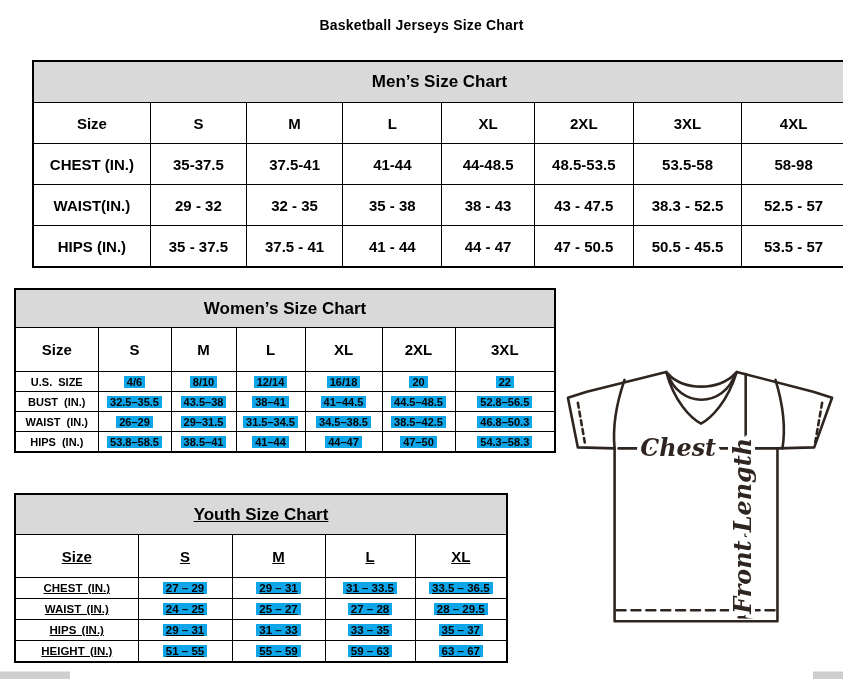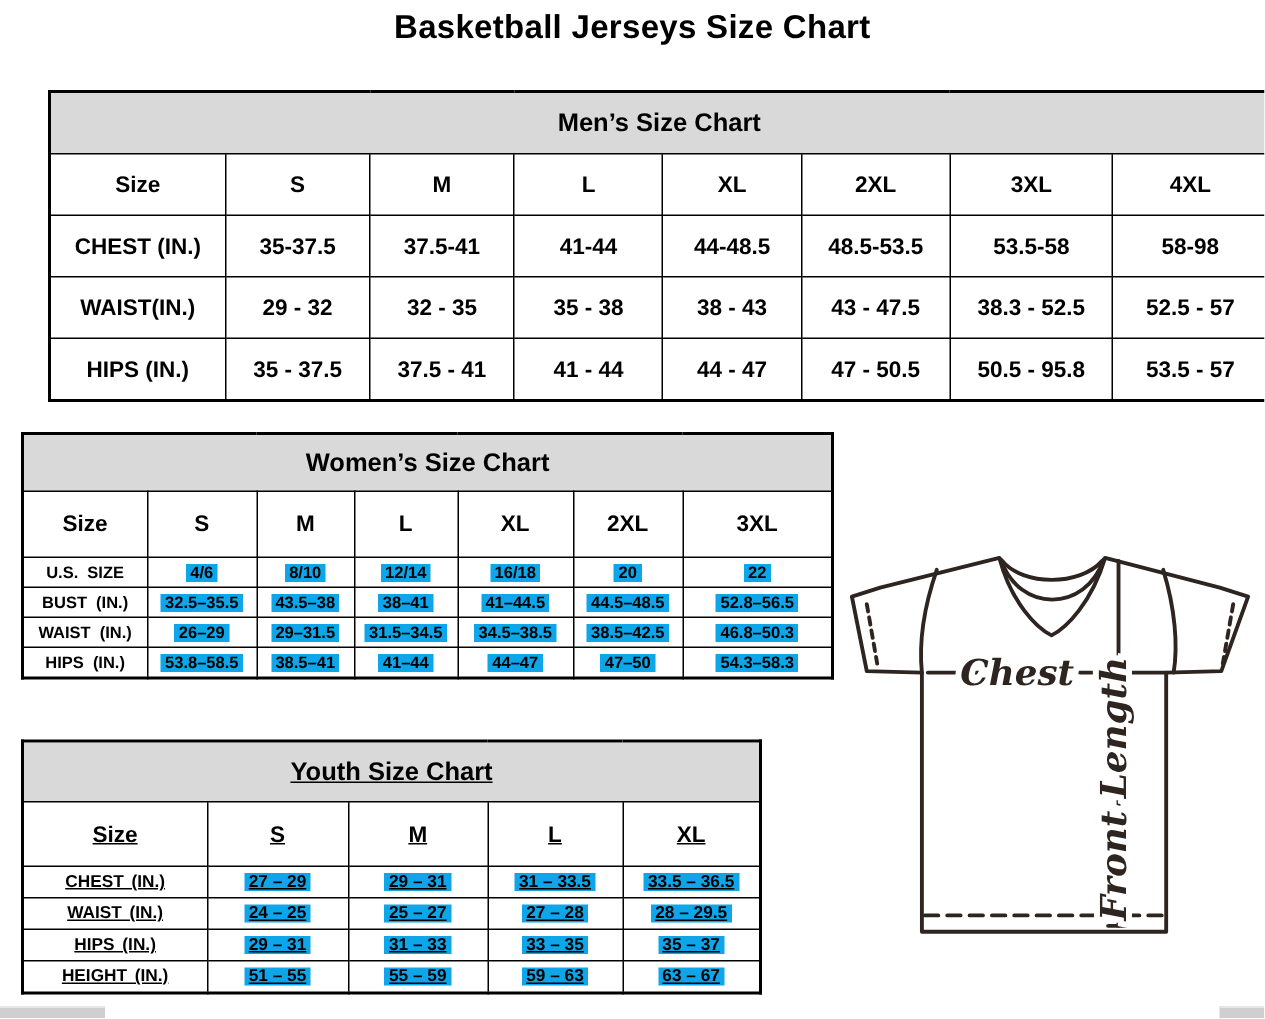--- a/index.html
+++ b/index.html
@@ -1,22 +1,22 @@
 <!DOCTYPE html>
 <html><head>
 <meta charset="utf-8">
 <style>
   html,body { margin:0; padding:0; background:#ffffff; }
   .page {
     position:relative; width:843px; height:679px; background:#ffffff; overflow:hidden;
     font-family:"Liberation Sans", sans-serif; color:#000;
   }
   .page-title {
-    position:absolute; top:5px; left:0; right:0; margin:0;
-    text-align:center; font-size:22px; font-weight:bold; letter-spacing:0.2px;
+    position:absolute; top:5px; left:0; right:0; margin:12px;
+    text-align:center; font-size:14px; font-weight:bold; letter-spacing:0.2px;
   }
 
   table.size-table {
     position:absolute; border-collapse:collapse; table-layout:fixed;
     background:#fff; border:2px solid #000;
   }
   .size-table td, .size-table th {
     border:1.5px solid #000; text-align:center; vertical-align:middle;
     font-weight:bold; padding:0; overflow:hidden; white-space:nowrap;
   }
@@ -104,21 +104,21 @@
           <td>38.3 - 52.5</td>
           <td>52.5 - 57</td>
         </tr>
         <tr class="data-row">
           <td class="row-label">HIPS (IN.)</td>
           <td>35 - 37.5</td>
           <td>37.5 - 41</td>
           <td>41 - 44</td>
           <td>44 - 47</td>
           <td>47 - 50.5</td>
-          <td>50.5 - 95.8</td>
+          <td>50.5 - 45.5</td>
           <td>53.5 - 57</td>
         </tr>
       </tbody>
   </table>
 
   <table class="size-table" id="womens-table">
     <colgroup>
       <col style="width:83px">
         <col style="width:73px">
         <col style="width:65px">

